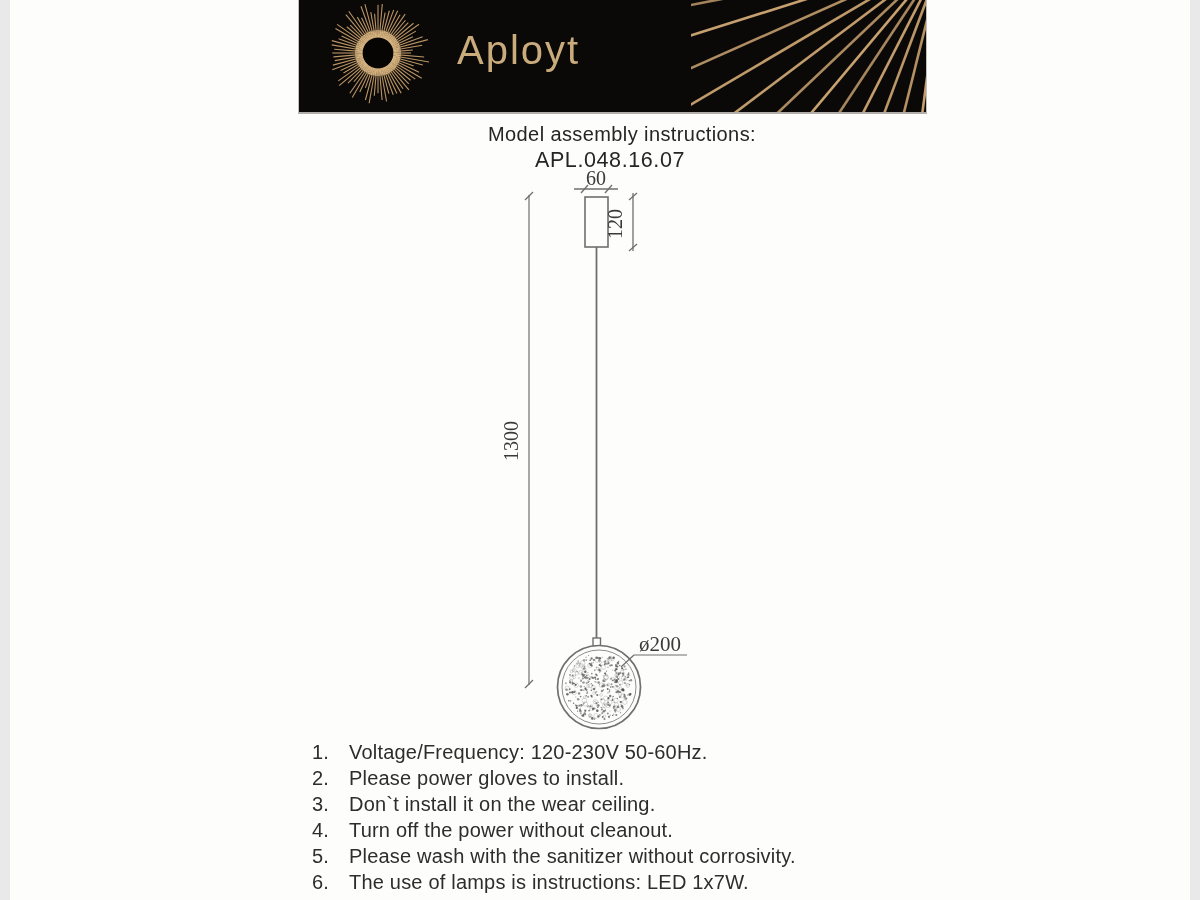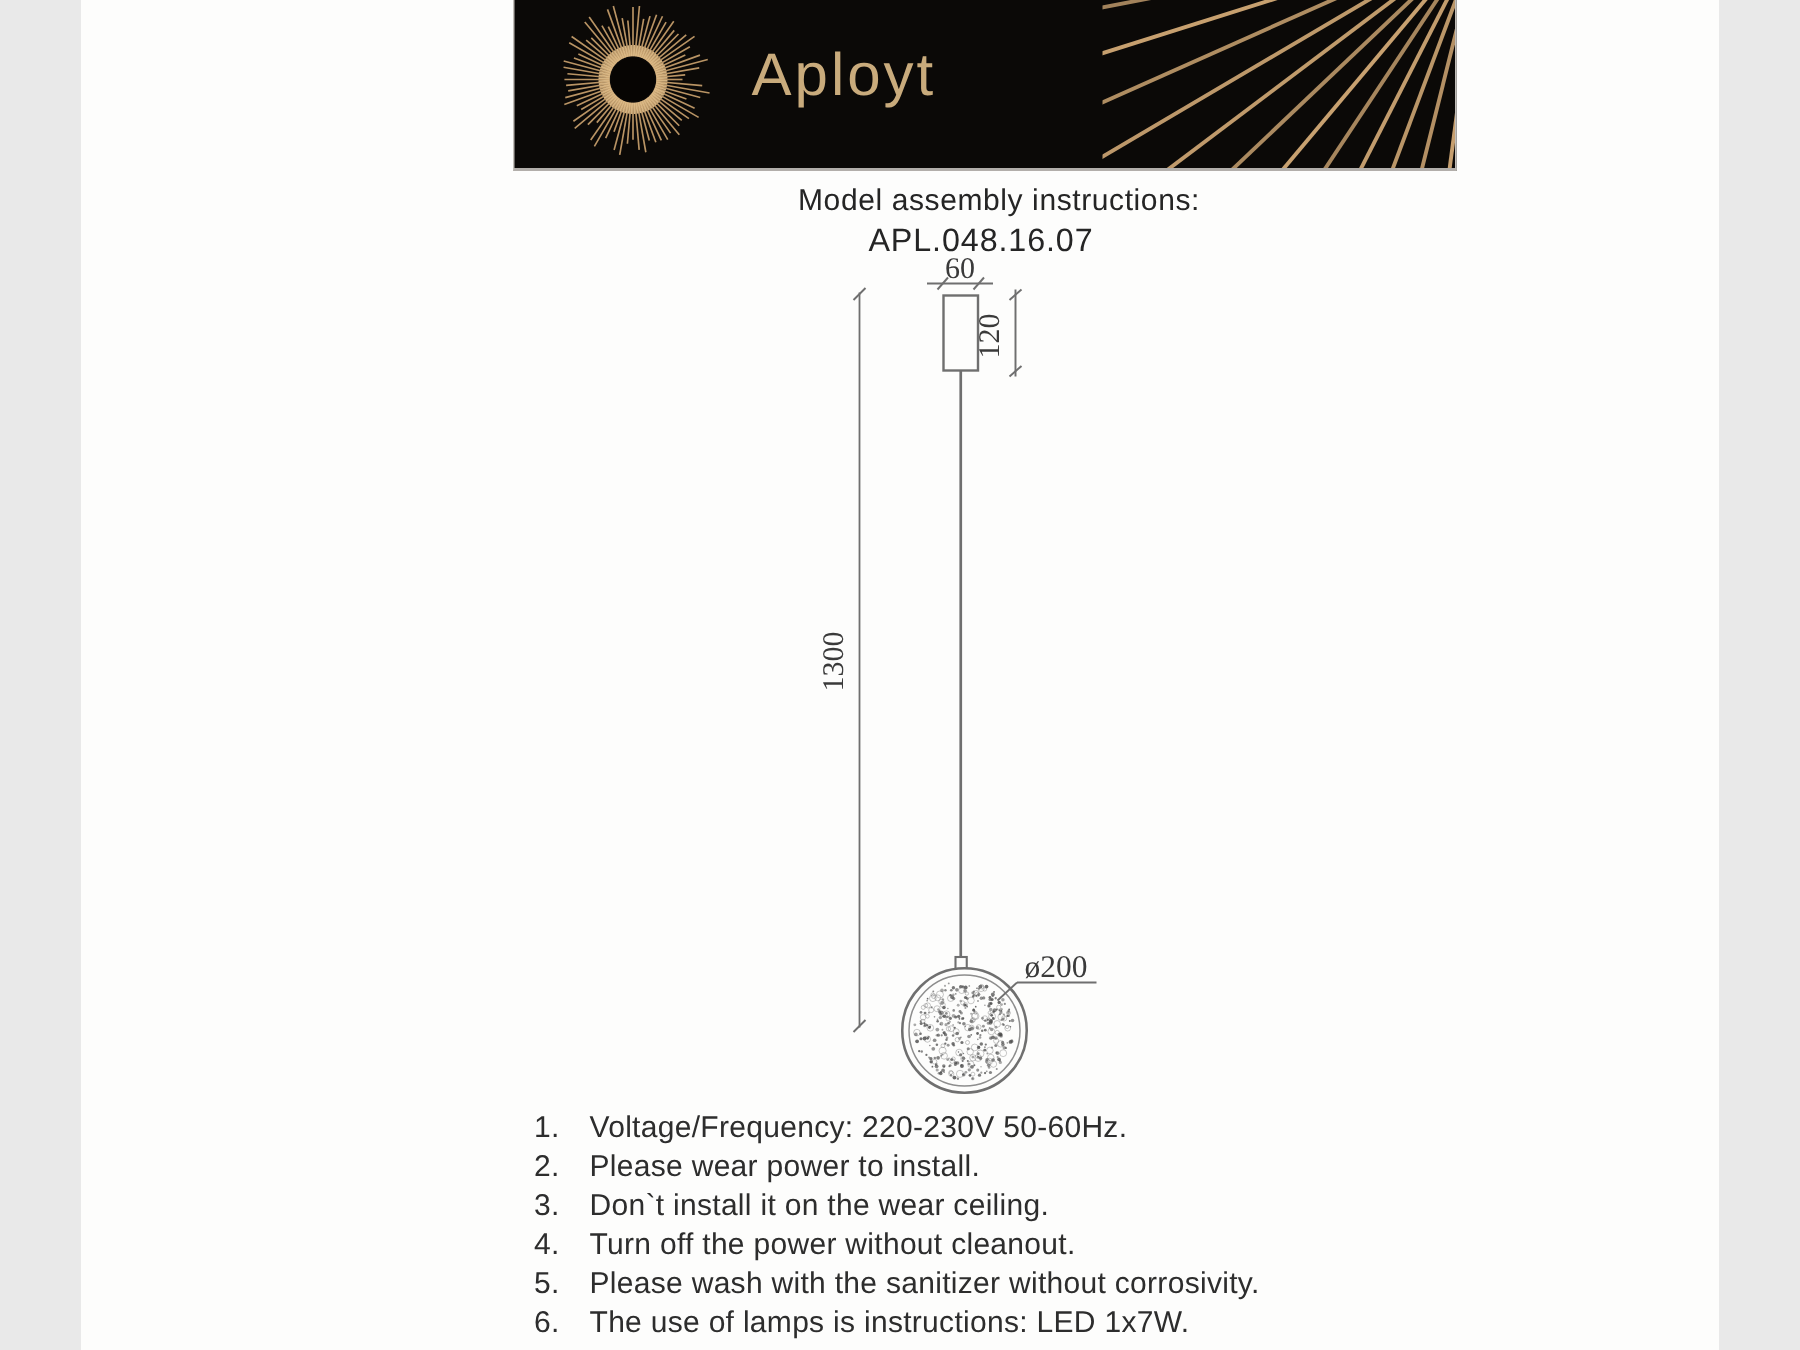--- a/index.html
+++ b/index.html
@@ -1,17 +1,17 @@
 <!DOCTYPE html>
 <html><head>
 <meta charset="utf-8">
 <style>
   html,body{margin:0;padding:0;}
   body{background:#e9e9e9;font-family:"Liberation Sans",sans-serif;}
-  .page{position:relative;width:1092px;height:900px;background:#fdfdfc;overflow:hidden;margin:0 auto;}
+  .page{position:relative;width:1180px;height:900px;background:#fdfdfc;overflow:hidden;margin:0 auto;}
 
   
   .banner{position:absolute;left:288px;top:0;width:629px;height:114px;background:#0b0907;overflow:hidden;
           border-bottom:2px solid #b2aeaa;border-left:1px solid #c2beb9;border-right:1px solid #c2beb9;box-sizing:border-box;}
   .banner svg{position:absolute;top:0;}
   .sunburst-svg{left:0;}
   .fan-svg{right:0;}
   .brand-name{position:absolute;left:158px;top:28px;font-size:40px;font-weight:400;color:#c9ab7c;
               letter-spacing:2px;line-height:44px;}
 
@@ -622,25 +622,25 @@
 
     <text class="dim-text" x="586" y="185" text-anchor="middle">60</text>
     <text class="dim-text" text-anchor="middle" transform="translate(612,224) rotate(-90)">120</text>
     <text class="dim-text" text-anchor="middle" transform="translate(508,441) rotate(-90)">1300</text>
     <text class="dia-text" x="650" y="651" text-anchor="middle">ø200</text>
   </svg>
 
   <ol class="instructions">
     <li>
       <span>1.</span>
-      <span>Voltage/Frequency: 220-230V 50-60Hz.</span>
+      <span>Voltage/Frequency: 120-230V 50-60Hz.</span>
     </li>
     <li>
       <span>2.</span>
-      <span>Please wear power to install.</span>
+      <span>Please power gloves to install.</span>
     </li>
     <li>
       <span>3.</span>
       <span>Don`t install it on the wear ceiling.</span>
     </li>
     <li>
       <span>4.</span>
       <span>Turn off the power without cleanout.</span>
     </li>
     <li>

